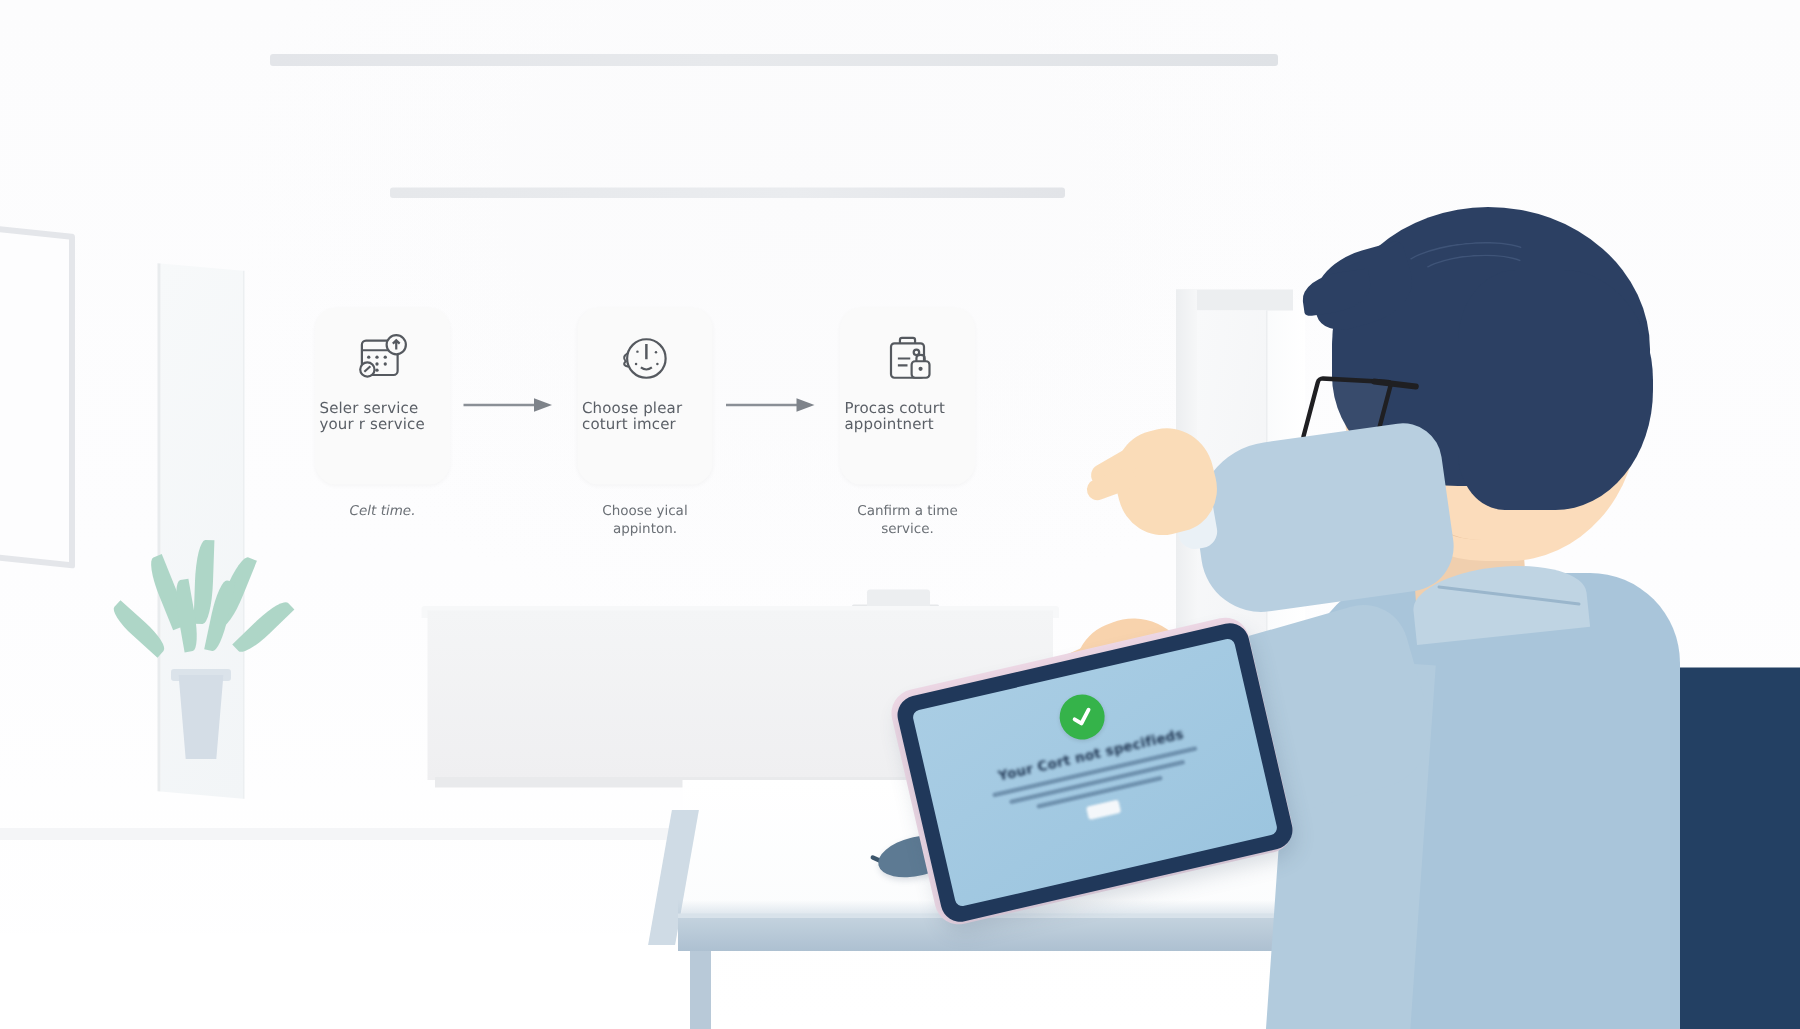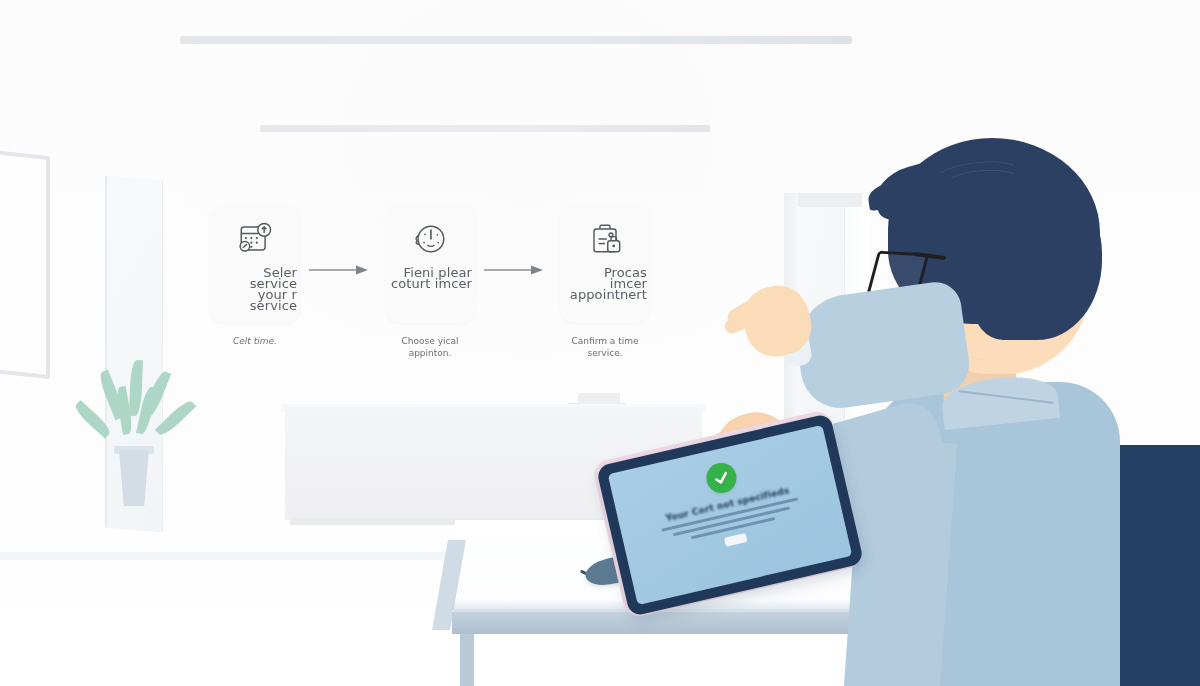--- a/index.html
+++ b/index.html
@@ -105,22 +105,22 @@
     background:#fafafa;border-radius:14px;
     box-shadow:0 1px 3px rgba(0,0,0,0.035);
     display:flex;flex-direction:column;align-items:center;
     padding-top:12px;box-sizing:border-box;
   }
   .card-1{left:30px;}
   .card-2{left:205px;}
   .card-3{left:380px;}
   .card-icon{width:44px;height:44px;display:block;}
   .card-title{
-    margin-top:6px;width:84px;text-align:right;
-    font-size:13px;line-height:11px;color:#5a5f66;
+    margin-top:6px;width:84px;text-align:left;
+    font-size:10px;line-height:11px;color:#5a5f66;
     font-family:"DejaVu Sans", sans-serif;
     letter-spacing:0.1px;
   }
   .card-caption{
     position:absolute;top:130px;width:96px;text-align:center;
     font-size:9px;line-height:12px;color:#6b7076;
     font-family:"DejaVu Sans", sans-serif;
   }
   .cap-1{left:27px;font-style:italic;}
   .cap-2{left:202px;}
@@ -421,21 +421,21 @@
       <svg class="card-icon" viewBox="0 0 48 48" fill="none" stroke="#55595f" stroke-width="1.6">
         <circle cx="25" cy="24" r="14"></circle>
         <path d="M25 13.5 L25 24.5" stroke-width="1.8"></path>
         <path d="M11.5 20 Q7 23 10 26 Q7 29 12 30" stroke-width="1.5"></path>
         <path d="M21 30.5 Q25 33.5 29 30.5" stroke-width="1.5"></path>
         <circle cx="18.5" cy="19" r="0.9" fill="#55595f" stroke="none"></circle>
         <circle cx="32" cy="19.5" r="0.9" fill="#55595f" stroke="none"></circle>
         <circle cx="33" cy="28" r="0.9" fill="#55595f" stroke="none"></circle>
         <circle cx="17.5" cy="28" r="0.9" fill="#55595f" stroke="none"></circle>
       </svg>
-      <div class="card-title" style="white-space: pre-line;">Fieni plear
+      <div class="card-title" style="white-space: pre-line;">Choose plear
 coturt imcer</div>
     </div>
     <div class="card-caption cap-2" style="white-space: pre-line;">Choose yical
 appinton.</div>
 
     <svg class="arrow arrow-2" viewBox="0 0 62 14">
       <line x1="1" y1="7" x2="50" y2="7" stroke="#8a8f96" stroke-width="1.6"></line>
       <path d="M48 2.5 L60 7 L48 11.5 Z" fill="#7e838a"></path>
     </svg>
 
@@ -443,21 +443,21 @@
       <svg class="card-icon" viewBox="0 0 48 48" fill="none" stroke="#55595f" stroke-width="1.6">
         <rect x="12" y="13" width="24" height="25" rx="2.5"></rect>
         <path d="M18.5 13 L18.5 10.5 Q18.5 9 20 9 L28 9 Q29.5 9 29.5 10.5 L29.5 13"></path>
         <line x1="17" y1="24" x2="26" y2="24"></line>
         <line x1="17" y1="29" x2="24" y2="29"></line>
         <circle cx="30.5" cy="19.5" r="2"></circle>
         <rect x="27" y="26" width="13" height="12" rx="2.5" fill="#fafafa"></rect>
         <path d="M30.5 26 L30.5 23.8 Q30.5 21.4 33.5 21.4 Q36.5 21.4 36.5 23.8 L36.5 26"></path>
         <circle cx="33.5" cy="31.5" r="1.5" fill="#55595f" stroke="none"></circle>
       </svg>
-      <div class="card-title" style="white-space: pre-line;">Procas imcer
+      <div class="card-title" style="white-space: pre-line;">Procas coturt
 appointnert</div>
     </div>
     <div class="card-caption cap-3" style="white-space: pre-line;">Canfirm a time
 service.</div>
   </div>
 
   <div class="desk-white"></div>
   <div class="desk-edge"></div>
   <div class="desk-front-shadow"></div>
   <div class="desk-top-hi"></div>

